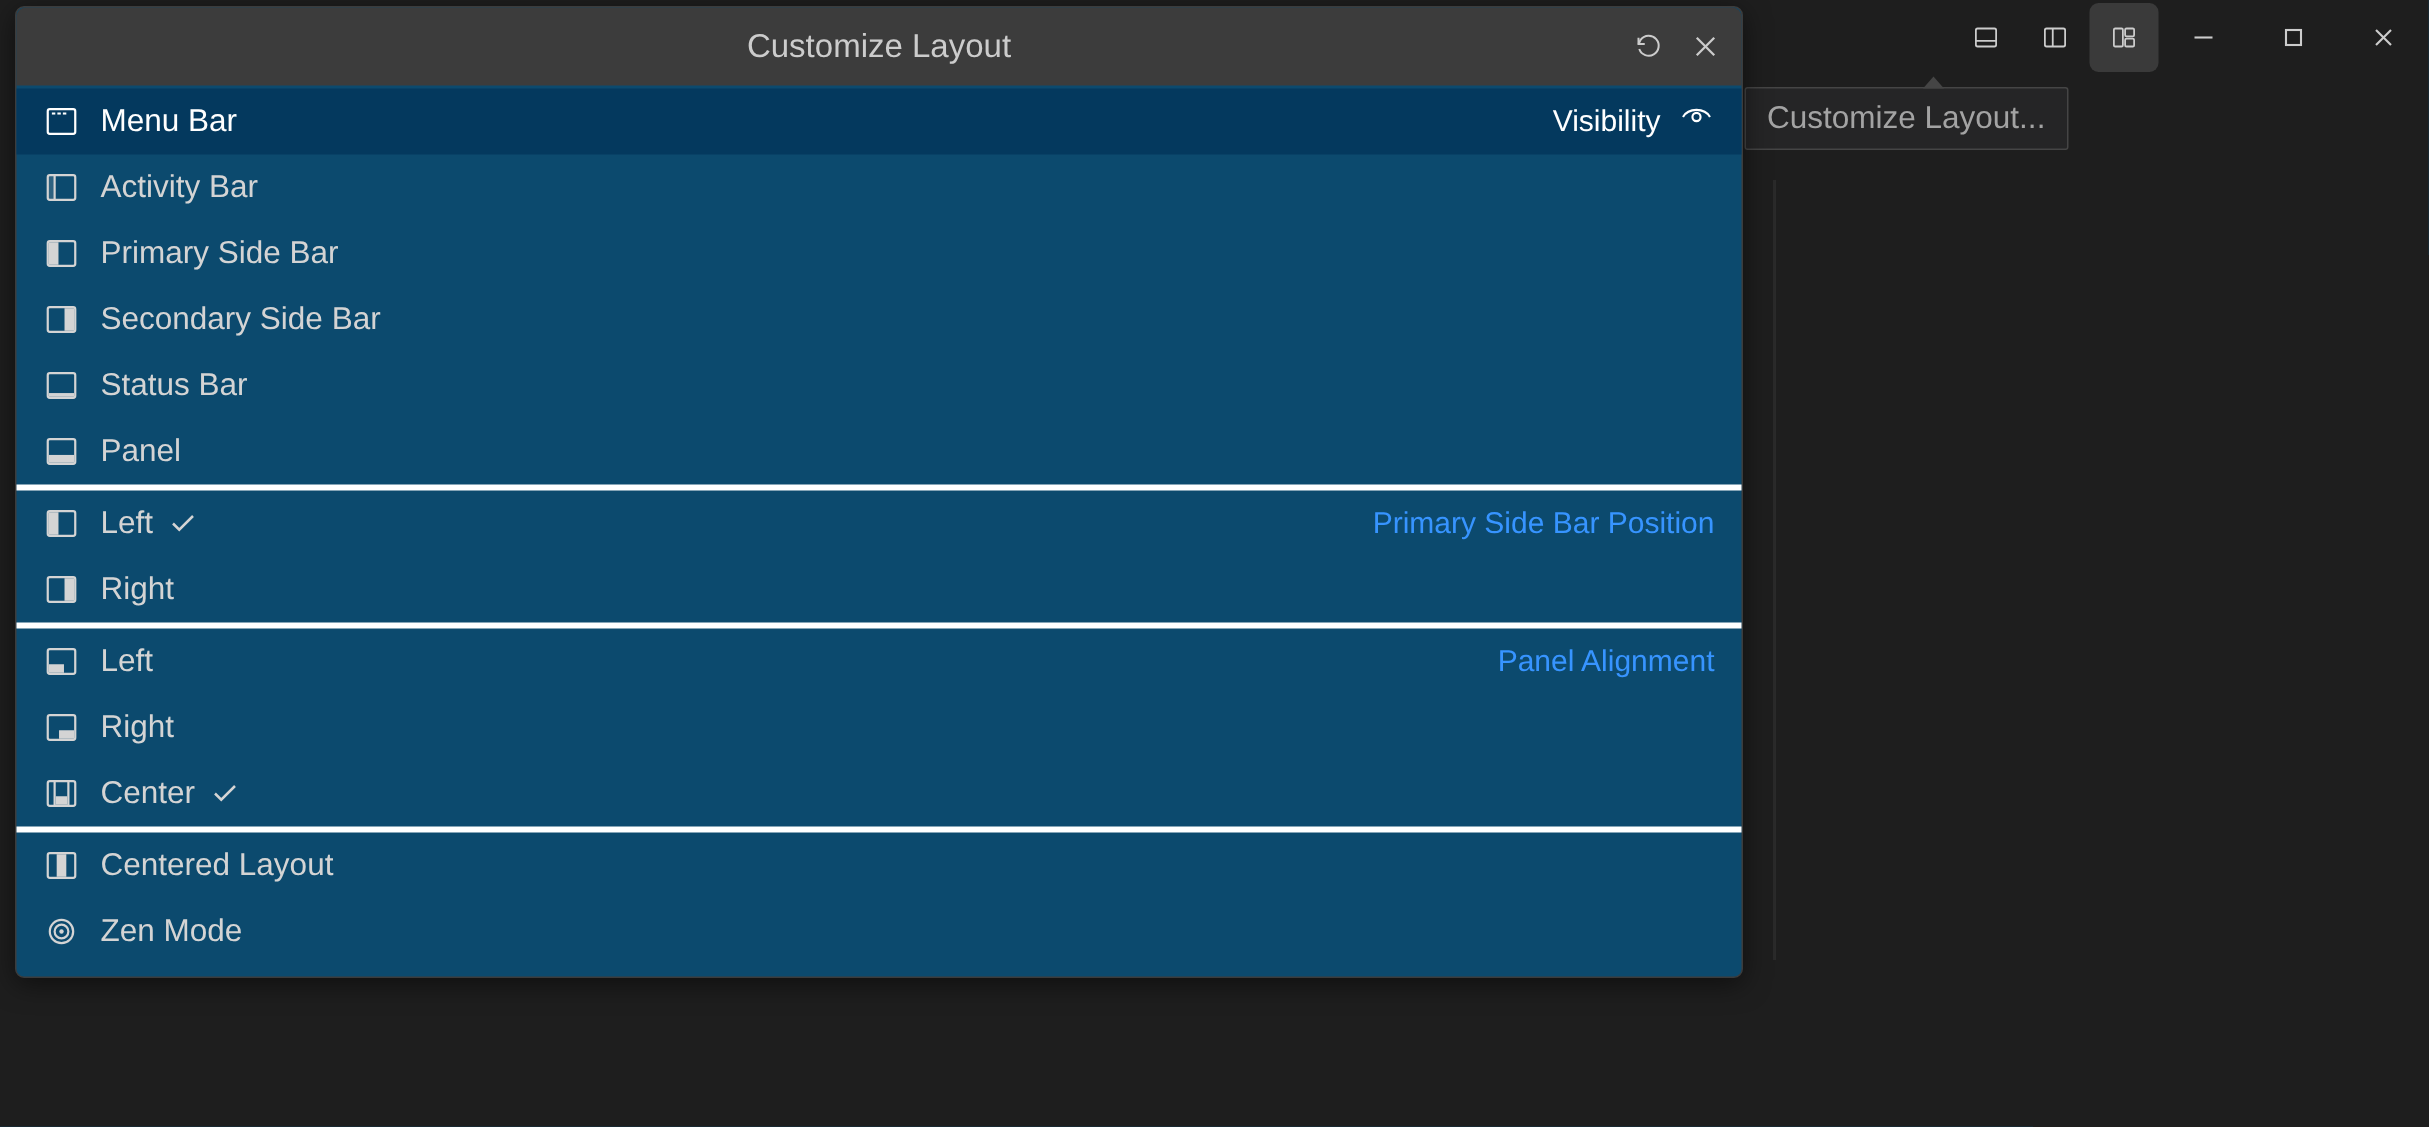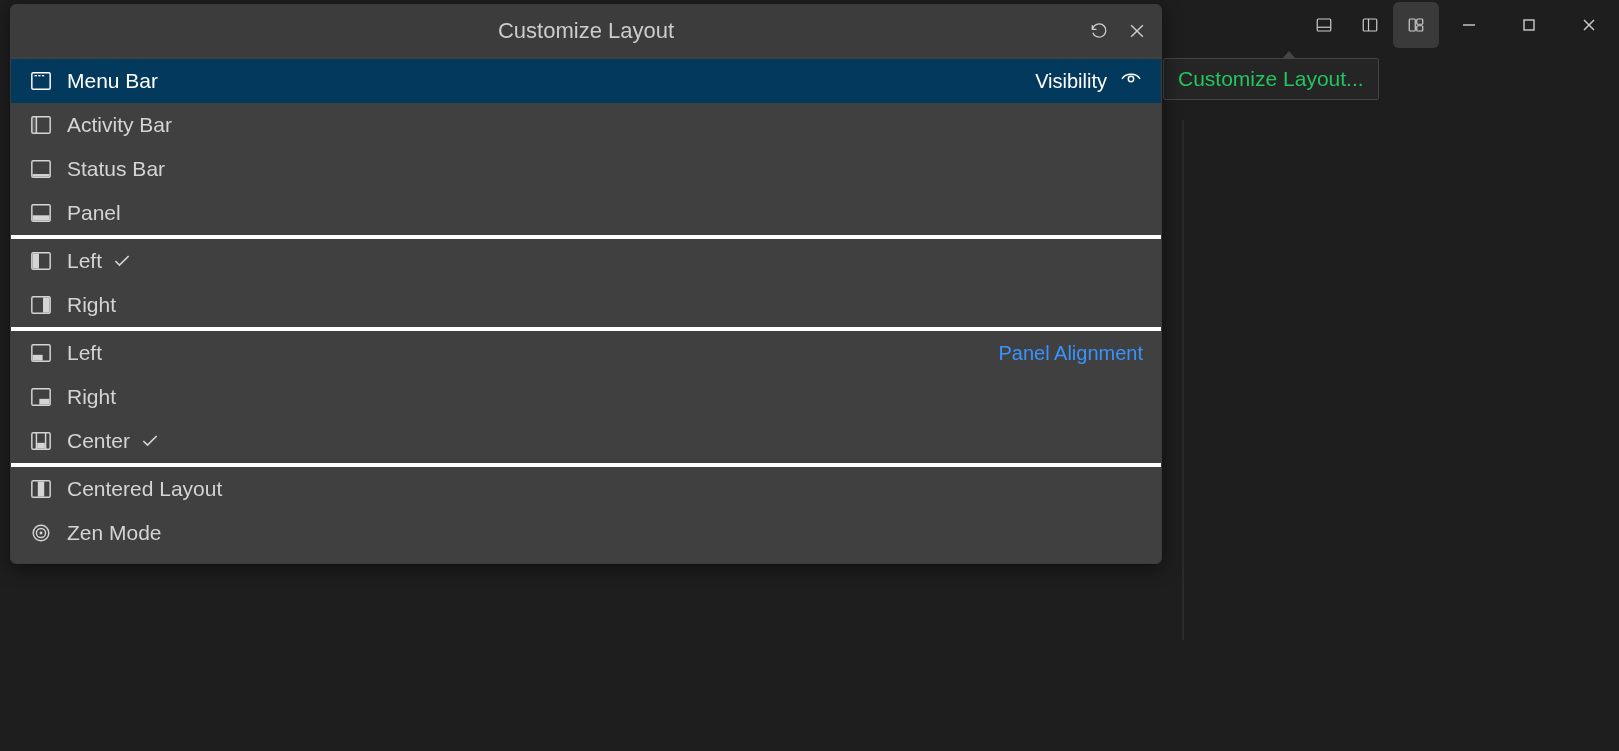--- a/index.html
+++ b/index.html
@@ -43,39 +43,39 @@
   .wincontrol svg { width: 14px; height: 14px; }
 
   .tooltip {
     position: absolute;
     top: 58px;
     left: 1163px;
     background: #252526;
     border: 1px solid #454545;
     padding: 8px 14px;
     font-size: 21px;
-    color: #22c55e;
+    color: #a3a3a3;
     border-radius: 2px;
   }
   .tooltip::before {
     content: "";
     position: absolute;
     top: -8px;
     left: 118px;
     border-left: 7px solid transparent;
     border-right: 7px solid transparent;
     border-bottom: 8px solid #454545;
   }
 
   .panel {
     position: absolute;
     top: 4px;
     left: 10px;
     width: 1152px;
-    background: #404040;
+    background: #0c4a6e;
     border: 1px solid #3c3c3c;
     border-radius: 6px;
     box-shadow: 0 4px 18px rgba(0,0,0,0.5);
   }
   .panel-header {
     height: 52px;
     background: #3c3c3c;
     display: flex;
     align-items: center;
     border-radius: 6px 6px 0 0;
@@ -252,20 +252,36 @@
           <span class="row-icon">
             <svg viewBox="0 0 24 24">
               <use href="#ico-layout-activitybar"></use>
             </svg>
           </span>
           <span class="label">Activity Bar</span>
         </div>
         <div class="row">
           <span class="row-icon">
             <svg viewBox="0 0 24 24">
+              <use href="#ico-layout-sidebar-left"></use>
+            </svg>
+          </span>
+          <span class="label">Primary Side Bar</span>
+        </div>
+        <div class="row">
+          <span class="row-icon">
+            <svg viewBox="0 0 24 24">
+              <use href="#ico-layout-sidebar-right"></use>
+            </svg>
+          </span>
+          <span class="label">Secondary Side Bar</span>
+        </div>
+        <div class="row">
+          <span class="row-icon">
+            <svg viewBox="0 0 24 24">
               <use href="#ico-layout-statusbar"></use>
             </svg>
           </span>
           <span class="label">Status Bar</span>
         </div>
         <div class="row">
           <span class="row-icon">
             <svg viewBox="0 0 24 24">
               <use href="#ico-layout-panel"></use>
             </svg>
@@ -279,20 +295,23 @@
             <svg viewBox="0 0 24 24">
               <use href="#ico-layout-sidebar-left"></use>
             </svg>
           </span>
           <span class="label">Left</span>
           <span class="check">
             <svg viewBox="0 0 24 24">
               <use href="#ico-check"></use>
             </svg>
           </span>
+          <div class="right">
+            <span class="group-label">Primary Side Bar Position</span>
+          </div>
         </div>
         <div class="row">
           <span class="row-icon">
             <svg viewBox="0 0 24 24">
               <use href="#ico-layout-sidebar-right"></use>
             </svg>
           </span>
           <span class="label">Right</span>
         </div>
       </div>

